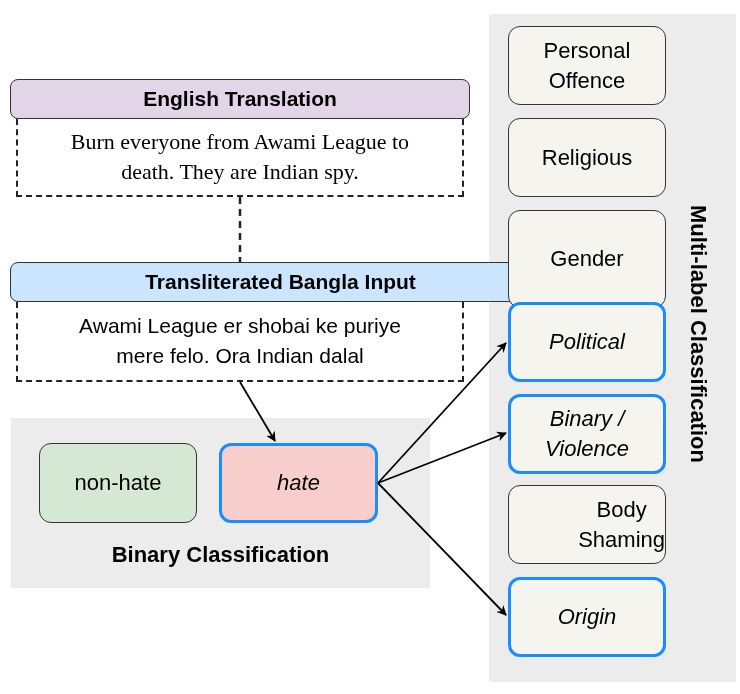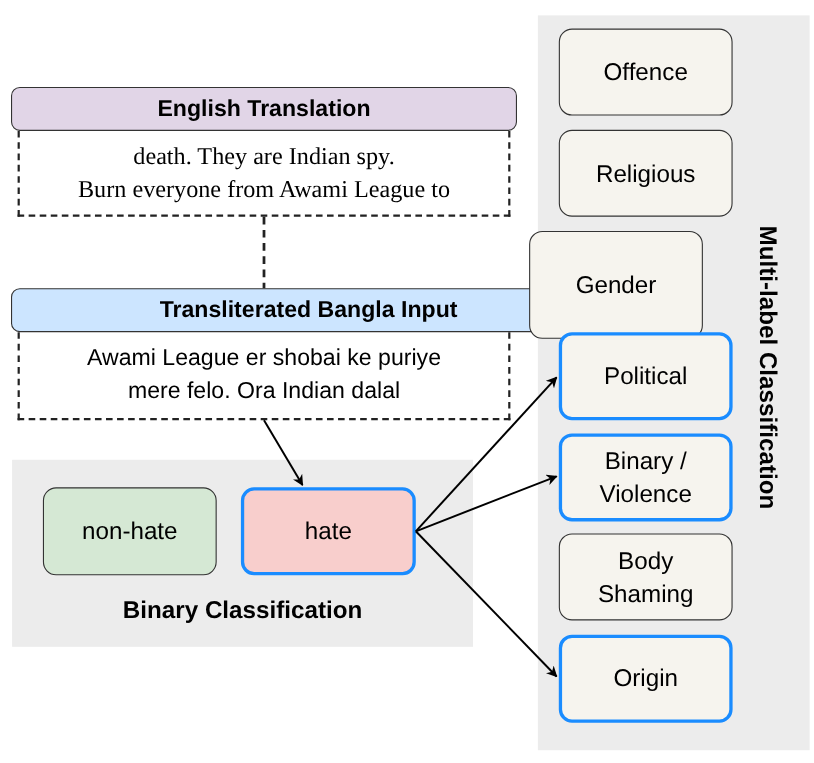--- a/index.html
+++ b/index.html
@@ -11,39 +11,39 @@
                 display: flex; align-items: center; justify-content: center;
                 font-weight: bold; font-size: 21px; }
   .dashed-box { border: 2px dashed #222; border-top: none;
                 display: flex; align-items: center; justify-content: center;
                 text-align: center; line-height: 30px; }
   .serif { font-family: "Liberation Serif", serif; font-size: 22px; }
   .sans { font-family: "Liberation Sans", sans-serif; font-size: 21px; }
   .node { border-radius: 12px; display: flex; align-items: center; justify-content: center;
           text-align: center; font-size: 22px; line-height: 30px; }
   .node.plain { border: 1.5px solid #333; }
-  .node.selected { border: 3.5px solid #1a8cff; }
+  .node.selected { border: 3.5px solid #1a8cff; font-style: italic; }
   .label-bold { font-weight: bold; font-size: 22px; }
   .vertical-label { writing-mode: vertical-rl; font-weight: bold; font-size: 22px;
                     display: flex; align-items: center; justify-content: center; }
   svg.arrows { position: absolute; left: 0; top: 0; pointer-events: none; }
 </style>
 </head>
 <body>
 
 <div class="abs panel" style="left:11px; top:418px; width:419px; height:170px;"></div>
 <div class="abs panel" style="left:489px; top:14px; width:247px; height:668px;"></div>
 
 <div class="abs header-box" style="left:10px; top:79px; width:460px; height:40px; background:#e1d5e7;text-align:right;">
   <span>English Translation</span>
 </div>
 <div class="abs dashed-box serif" style="left:16px; top:119px; width:448px; height:78px;">
   <div>
+    <div>Burn everyone from Awami League to</div>
     <div>death. They are Indian spy.</div>
-    <div>Burn everyone from Awami League to</div>
   </div>
 </div>
 
 <div class="abs header-box" style="left:10px; top:262px; width:541px; height:40px; background:#cce5ff;">
   <span>Transliterated Bangla Input</span>
 </div>
 <div class="abs dashed-box sans" style="left:16px; top:302px; width:448px; height:80px;">
   <div>
     <div>Awami League er shobai ke puriye</div>
     <div>mere felo. Ora Indian dalal</div>
@@ -55,39 +55,40 @@
 </div>
 <div class="abs node selected" style="left:219px; top:443px; width:159px; height:80px; background:#f8cecc;">
   <span>hate</span>
 </div>
 <div class="abs label-bold" style="left:11px; top:542px; width:419px; text-align:center;">
   <span>Binary Classification</span>
 </div>
 
 <div class="abs node plain" style="left:508px; top:26px; width:158px; height:79px; background:#f6f4ee;">
   <div>
+      <div>Personal</div>
       <div>Offence</div>
     </div>
 </div>
 <div class="abs node plain" style="left:508px; top:118px; width:158px; height:79px; background:#f6f4ee;">
   <div>Religious</div>
 </div>
-<div class="abs node plain" style="left:481px; top:210px; width:158px; height:98px; background:#f6f4ee;">
+<div class="abs node plain" style="left:508px; top:210px; width:158px; height:98px; background:#f6f4ee;">
   <div>Gender</div>
 </div>
 <div class="abs node selected" style="left:508px; top:302px; width:158px; height:80px; background:#f6f4ee;">
   <div>Political</div>
 </div>
 <div class="abs node selected" style="left:508px; top:394px; width:158px; height:80px; background:#f6f4ee;">
   <div>
       <div>Binary /</div>
       <div>Violence</div>
     </div>
 </div>
-<div class="abs node plain" style="left:508px; top:485px; width:158px; height:79px; background:#f6f4ee;">
+<div class="abs node plain" style="left:508px; top:485px; width:158px; height:79px; background:#f6f4ee;justify-content:flex-end;">
   <div>
       <div>Body</div>
       <div>Shaming</div>
     </div>
 </div>
 <div class="abs node selected" style="left:508px; top:577px; width:158px; height:80px; background:#f6f4ee;">
   <div>Origin</div>
 </div>
 
 <div class="abs vertical-label" style="left:680px; top:14px; width:36px; height:640px;">

